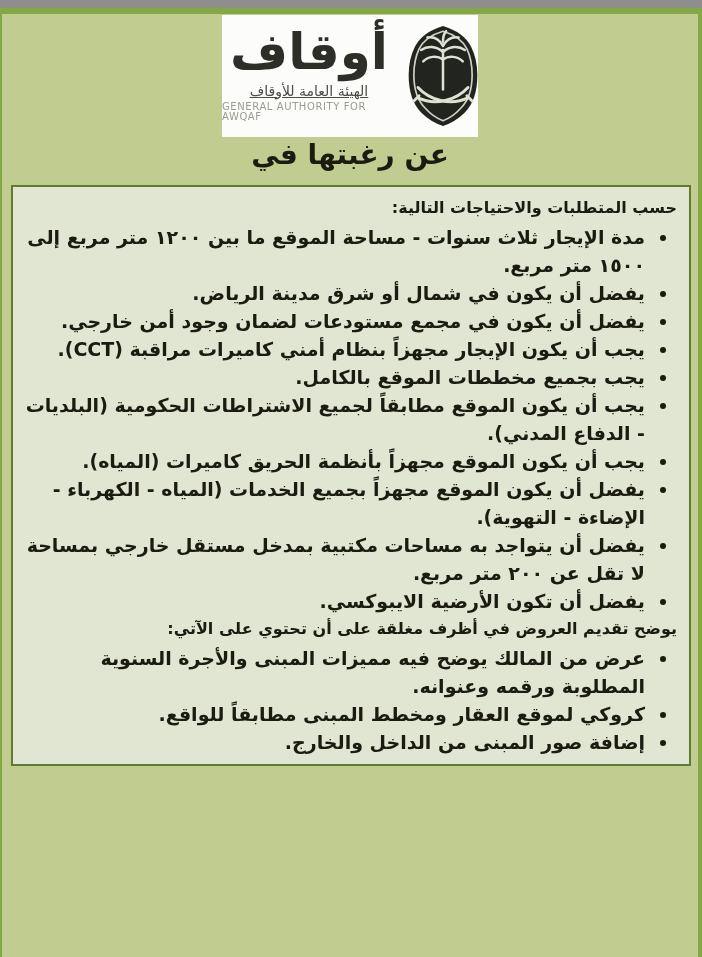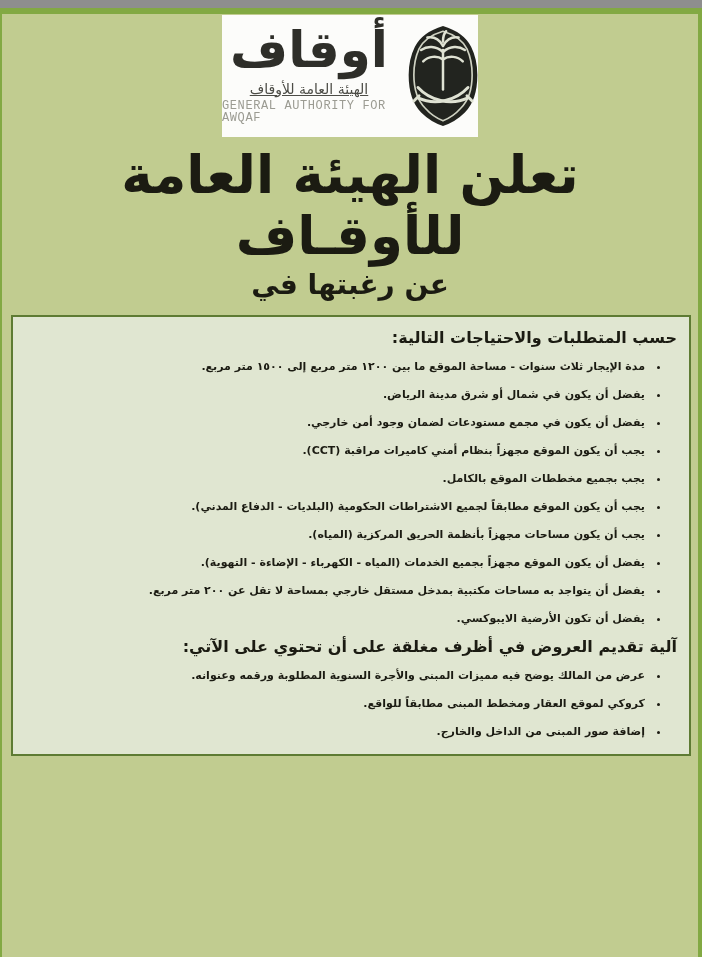--- a/index.html
+++ b/index.html
@@ -20,21 +20,21 @@
   .logo-card{
     width:256px;height:122px;
     margin:1px auto 0 auto;
     background:#FCFCFA;
     display:flex;align-items:center;justify-content:center;
     gap:12px;direction:ltr;
   }
   .wordmark{display:flex;flex-direction:column;align-items:center;line-height:1;}
   .wordmark .big{font-size:50px;font-weight:700;color:#2e2e29;direction:rtl;margin-top:-4px;}
   .wordmark .ar-sub{font-size:14px;font-weight:500;color:#4c4c46;direction:rtl;margin-top:7px;text-decoration:underline;}
-  .wordmark .en-sub{font-size:12px;letter-spacing:.6px;color:#9b9b92;margin-top:4px;font-weight:500;font-family:Liberation Mono, monospace;}
+  .wordmark .en-sub{font-size:10px;letter-spacing:.6px;color:#9b9b92;margin-top:4px;font-weight:500;}
   .emblem svg{display:block;}
   
   .headline1{
     text-align:center;font-size:53px;font-weight:900;
     margin-top:8px;line-height:1.15;letter-spacing:-1px;
   }
   .headline2{text-align:center;font-size:28px;font-weight:900;margin-top:3px;line-height:1.1;}
   .headline3{text-align:center;font-size:45px;font-weight:900;margin-top:8px;line-height:1.1;}
   
   .content-box{
@@ -45,21 +45,21 @@
     direction:rtl;text-align:right;
     font-weight:700;
   }
   .box-heading{font-size:16px;line-height:28px;margin:0;}
   ul.req-list{
     margin:1px 0 0 0;
     padding:0 30px 0 0;
     list-style:disc outside;
   }
   ul.req-list li{
-    font-size:11px;line-height:28px;
+    font-size:19px;line-height:28px;
     padding-right:2px;margin:0;
   }
 </style>
 </head>
 <body>
 
 <div class="page">
 
   <div class="logo-card">
     <div class="wordmark">
@@ -84,41 +84,40 @@
         <g stroke="#dfe2d3" fill="none" stroke-width="2.8" stroke-linecap="round">
           <path d="M9 60 C20 72 40 78 57 70"></path>
           <path d="M57 60 C46 72 26 78 9 70"></path>
           <path d="M56 68 L61 73"></path>
           <path d="M10 68 L5 73"></path>
         </g>
       </svg>
     </div>
   </div>
 
-  <div class="headline1">تعلن الهيئة العامة للأوقـاف</div>
   <div class="headline2">عن رغبتها في</div>
 
   <div class="content-box">
 
     <p class="box-heading">حسب المتطلبات والاحتياجات التالية:</p>
 
     <ul class="req-list">
       <li>مدة الإيجار ثلاث سنوات - مساحة الموقع ما بين ١٢٠٠ متر مربع إلى ١٥٠٠ متر مربع.</li>
       <li>يفضل أن يكون في شمال أو شرق مدينة الرياض.</li>
       <li>يفضل أن يكون في مجمع مستودعات لضمان وجود أمن خارجي.</li>
-      <li>يجب أن يكون الموقع مجهزاً بنظام أمني كاميرات مراقبة (CCT).</li>
+      <li>يجب أن يكون الإيجار مجهزاً بنظام أمني كاميرات مراقبة (CCT).</li>
       <li>يجب بجميع مخططات الموقع بالكامل.</li>
       <li>يجب أن يكون الموقع مطابقاً لجميع الاشتراطات الحكومية (البلديات - الدفاع المدني).</li>
-      <li>يجب أن يكون مساحات مجهزاً بأنظمة الحريق المركزية (المياه).</li>
+      <li>يجب أن يكون الموقع مجهزاً بأنظمة الحريق كاميرات (المياه).</li>
       <li>يفضل أن يكون الموقع مجهزاً بجميع الخدمات (المياه - الكهرباء - الإضاءة - التهوية).</li>
       <li>يفضل أن يتواجد به مساحات مكتبية بمدخل مستقل خارجي بمساحة لا تقل عن ٢٠٠ متر مربع.</li>
       <li>يفضل أن تكون الأرضية الايبوكسي.</li>
     </ul>
 
-    <p class="box-heading">آلية تقديم العروض في أظرف مغلقة على أن تحتوي على الآتي:</p>
+    <p class="box-heading">يوضح تقديم العروض في أظرف مغلقة على أن تحتوي على الآتي:</p>
 
     <ul class="req-list">
       <li>عرض من المالك يوضح فيه مميزات المبنى والأجرة السنوية المطلوبة ورقمه وعنوانه.</li>
       <li>كروكي لموقع العقار ومخطط المبنى مطابقاً للواقع.</li>
       <li>إضافة صور المبنى من الداخل والخارج.</li>
 
     </ul>
 
   </div>
 </div>

